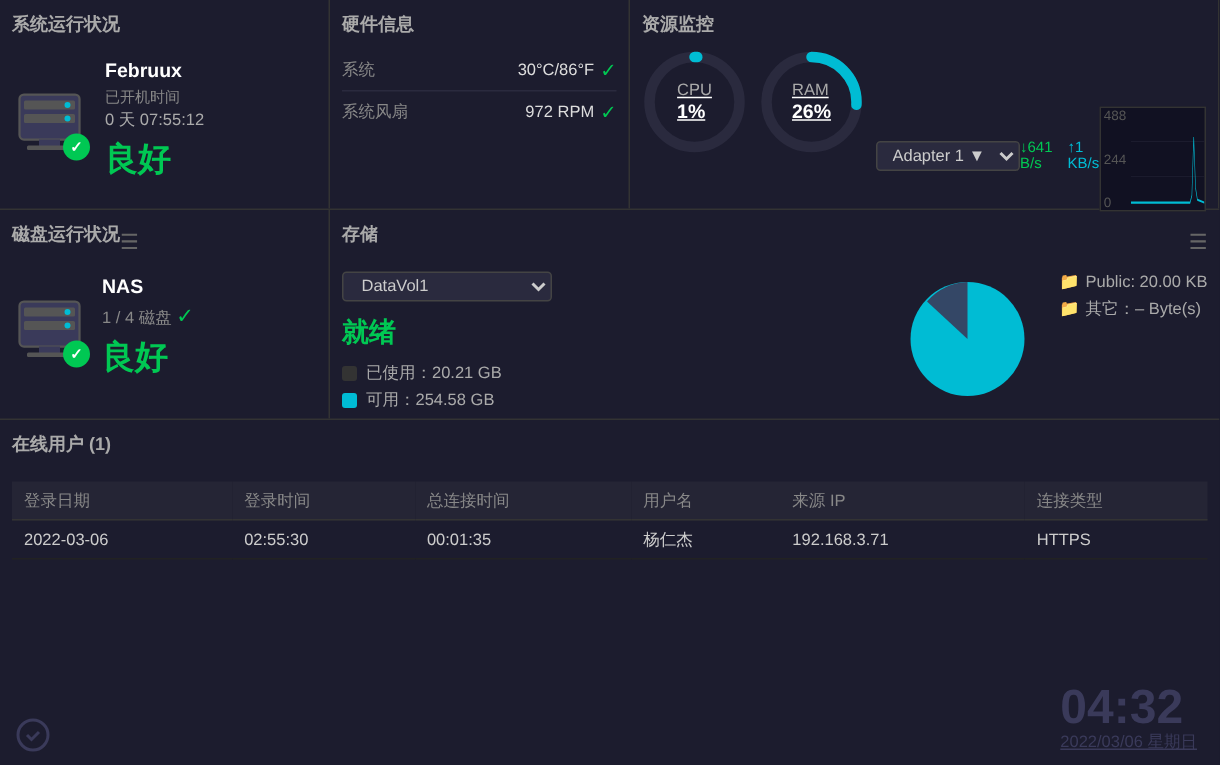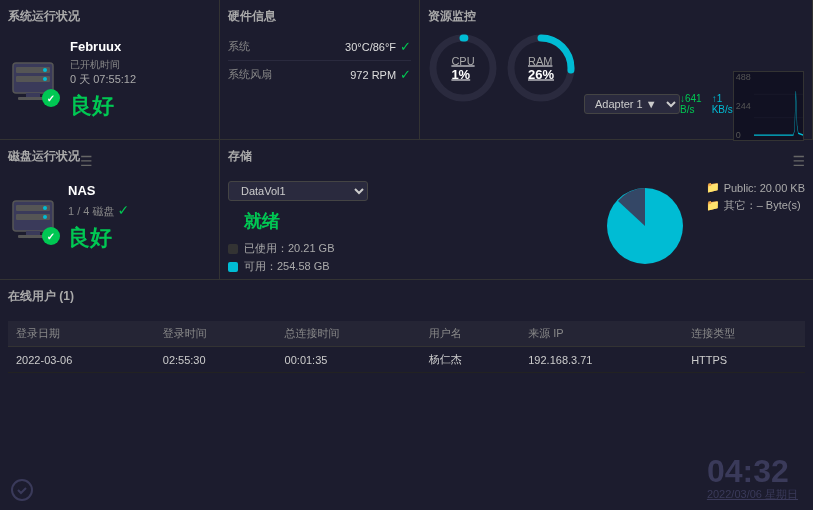--- a/index.html
+++ b/index.html
@@ -571,21 +571,21 @@
     </div>
 
     <div class="storage-panel">
       <div class="storage-header">
         <div class="panel-title">存储</div>
         <span class="menu-icon">☰</span>
       </div>
       <div style="display:flex; align-items:flex-start; gap:16px;">
         <div style="flex:1;">
           <select class="storage-select"><option>DataVol1</option></select>
-          <div class="storage-status-text" style="margin-top:8px;margin-left:16px;">就绪</div>
+          <div class="storage-status-text" style="margin-top:8px;">就绪</div>
           <div class="storage-legend">
             <div class="legend-item">
               <div class="legend-dot dot-used"></div>
               <span>已使用：20.21 GB</span>
             </div>
             <div class="legend-item">
               <div class="legend-dot dot-free"></div>
               <span>可用：254.58 GB</span>
             </div>
           </div>

